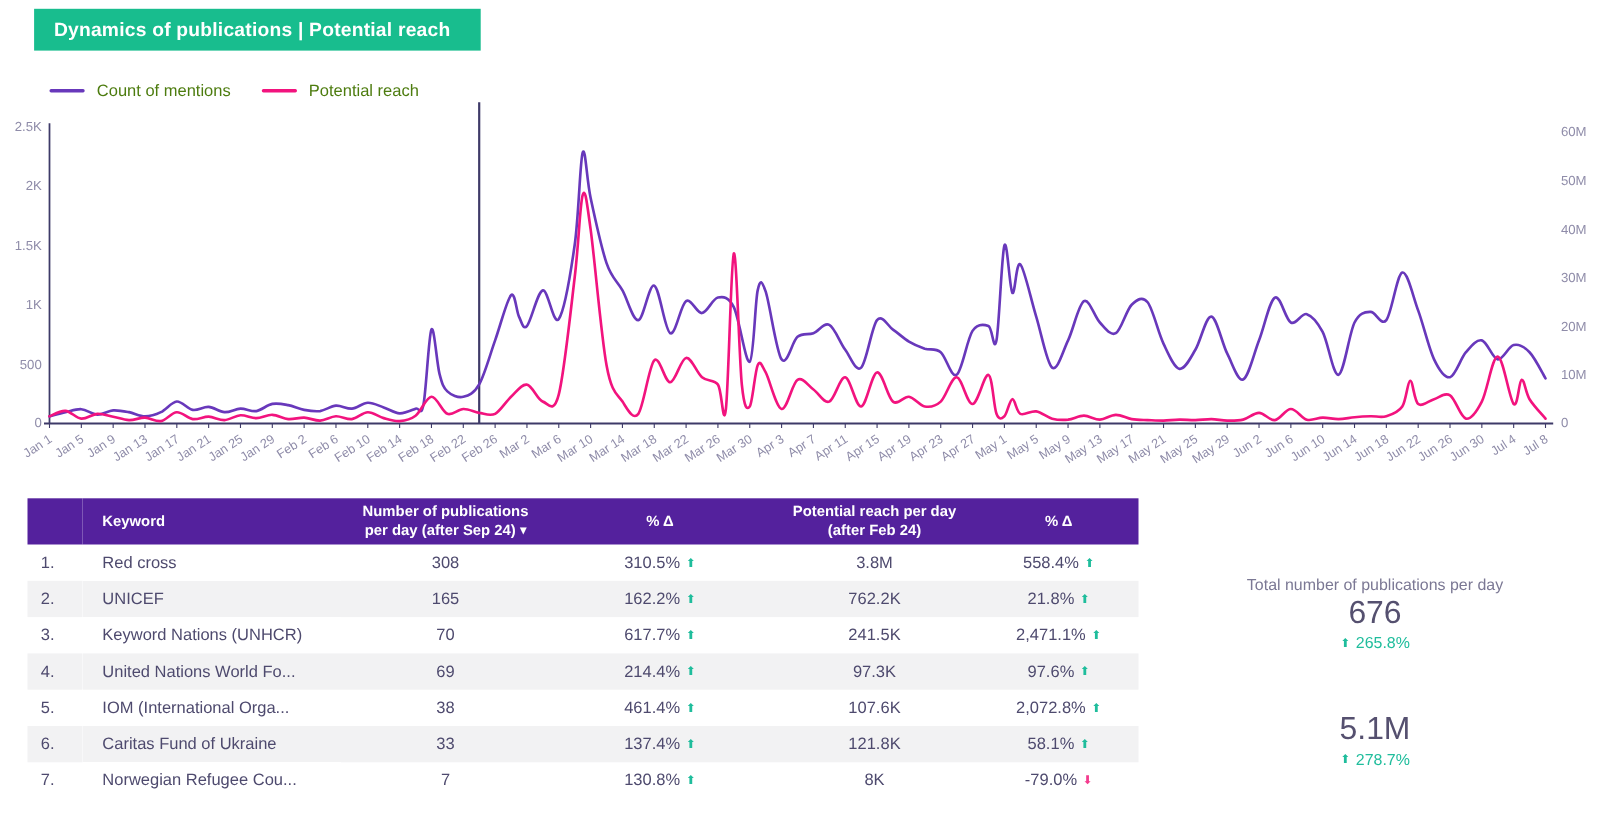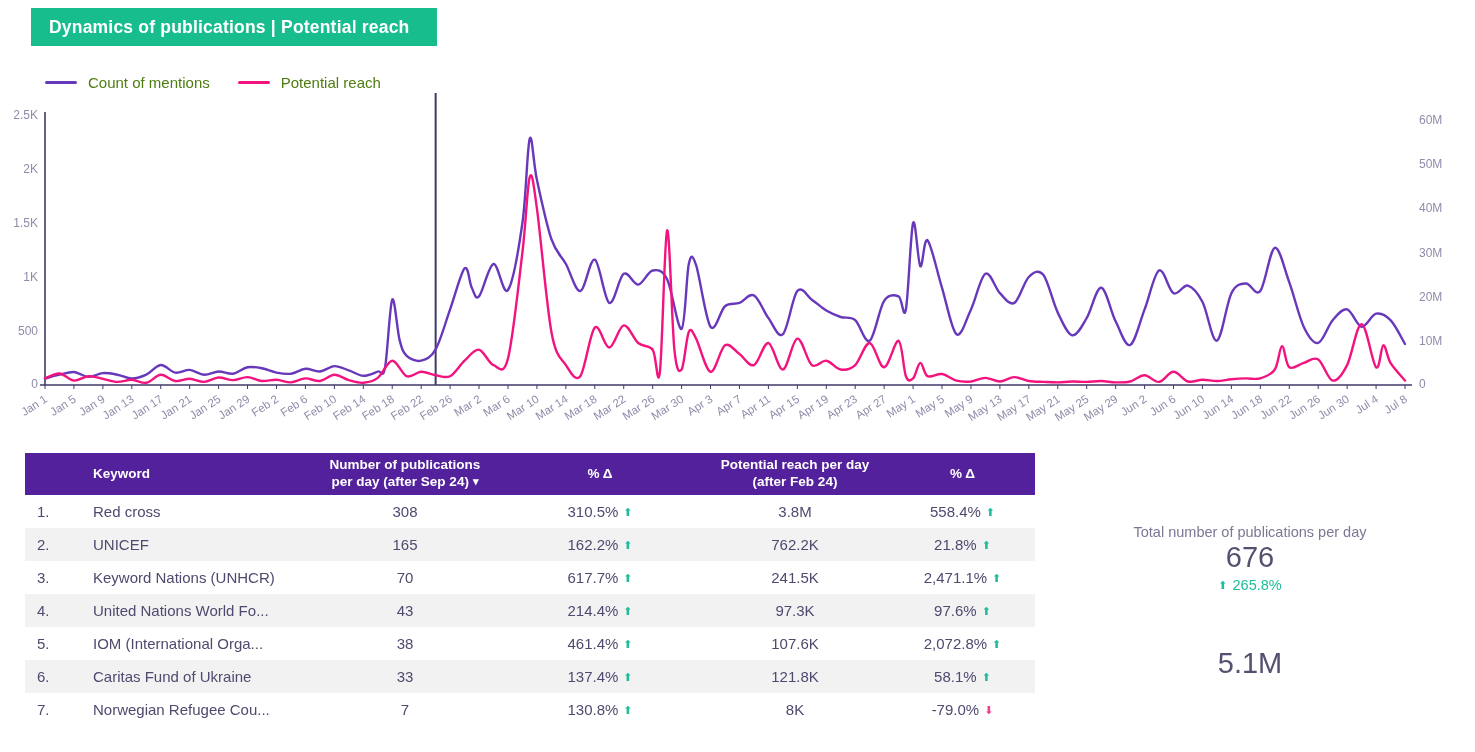--- a/index.html
+++ b/index.html
@@ -227,21 +227,21 @@
       <td class="rank">3.</td>
       <td class="kwname">Keyword Nations (UNHCR)</td>
       <td>70</td>
       <td><span>617.7%</span><span class="trend trend-up">⬆</span></td>
       <td>241.5K</td>
       <td><span>2,471.1%</span><span class="trend trend-up">⬆</span></td>
     </tr>
     <tr>
       <td class="rank">4.</td>
       <td class="kwname">United Nations World Fo...</td>
-      <td>43</td>
+      <td>69</td>
       <td><span>214.4%</span><span class="trend trend-up">⬆</span></td>
       <td>97.3K</td>
       <td><span>97.6%</span><span class="trend trend-up">⬆</span></td>
     </tr>
     <tr>
       <td class="rank">5.</td>
       <td class="kwname">IOM (International Orga...</td>
       <td>38</td>
       <td><span>461.4%</span><span class="trend trend-up">⬆</span></td>
       <td>107.6K</td>
@@ -266,13 +266,14 @@
   </tbody>
 </table>
 
 <div class="summary-card first">
   <div class="sum-label">Total number of publications per day</div>
   <div class="sum-value">676</div>
   <div class="sum-delta"><span class="trend trend-up">⬆</span><span>265.8%</span></div>
 </div>
 <div class="summary-card second">
   <div class="sum-value">5.1M</div>
+  <div class="sum-delta"><span class="trend trend-up">⬆</span><span>278.7%</span></div>
 </div>
 
 </body></html>

